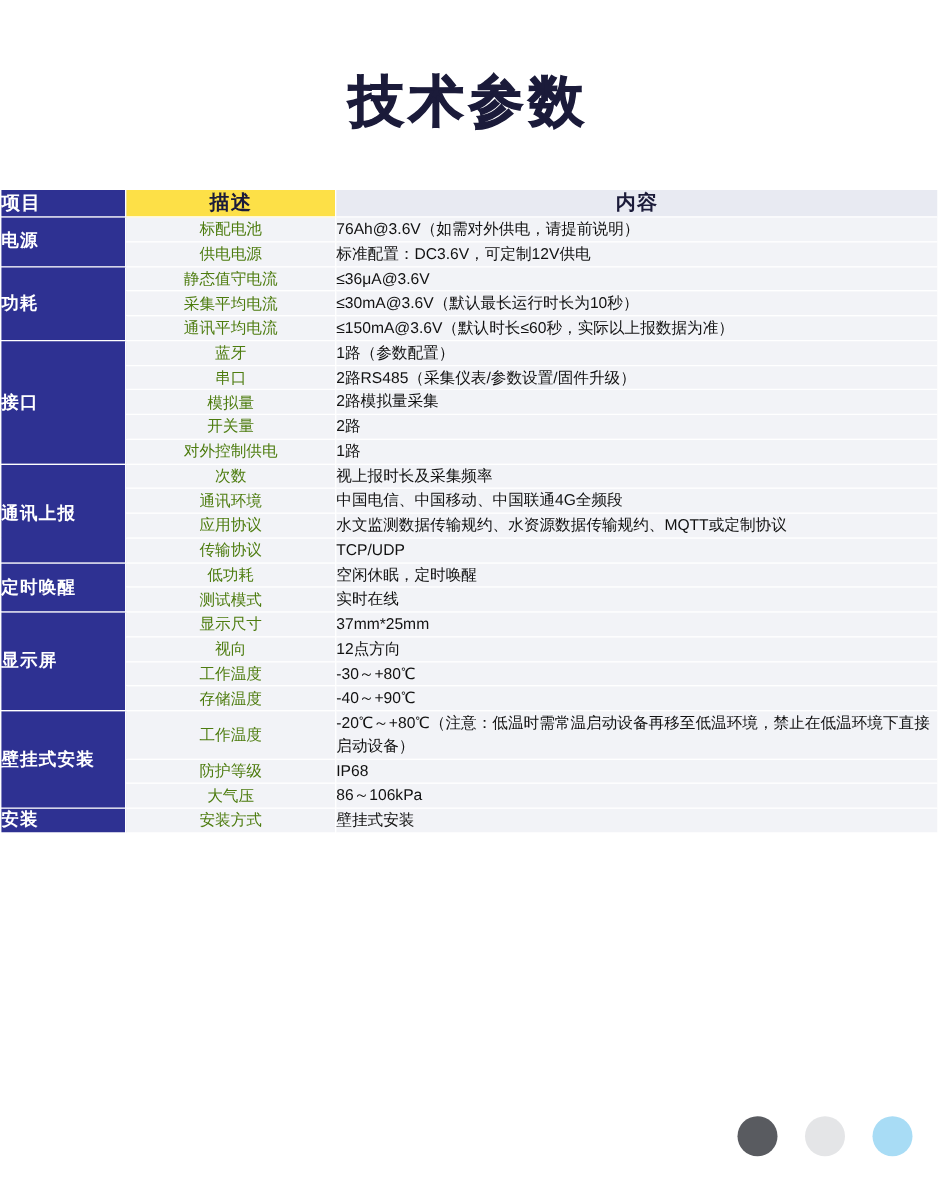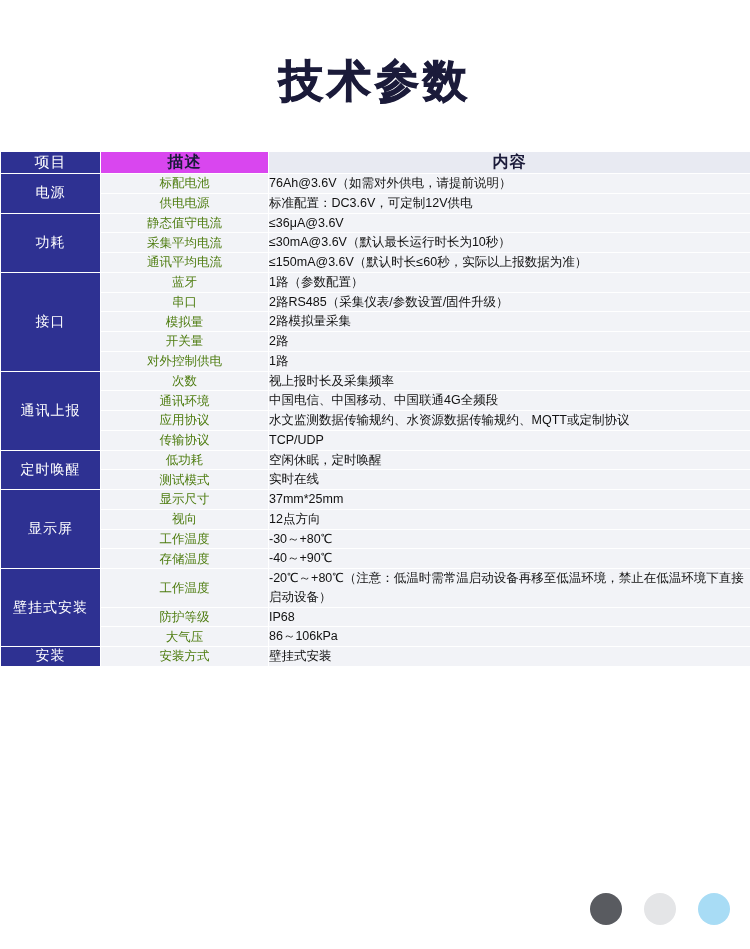--- a/index.html
+++ b/index.html
@@ -37,29 +37,29 @@
     padding: 0;
     vertical-align: middle;
   }
   .col-cat { width: 100px; }
   .col-desc { width: 168px; }
   .col-val { width: 482px; }
 
   .cat-head, .cat-cell {
     background: #2e3192;
     color: #ffffff;
-    text-align: center;
+    text-align: left;
     font-size: 14px;
-    font-weight: normal;
+    font-weight: bold;
     letter-spacing: 1px;
     padding: 8px 2px;
   }
   .cat-head { font-size: 15px; }
   .desc-head {
-    background: #d946ef;
+    background: #fde047;
     color: #1b1b3a;
     text-align: center;
     font-size: 16px;
     font-weight: bold;
     padding: 14px 4px;
     letter-spacing: 1px;
     border-right: 1px solid #ffffff;
   }
   .val-head {
     background: #e8eaf2;

